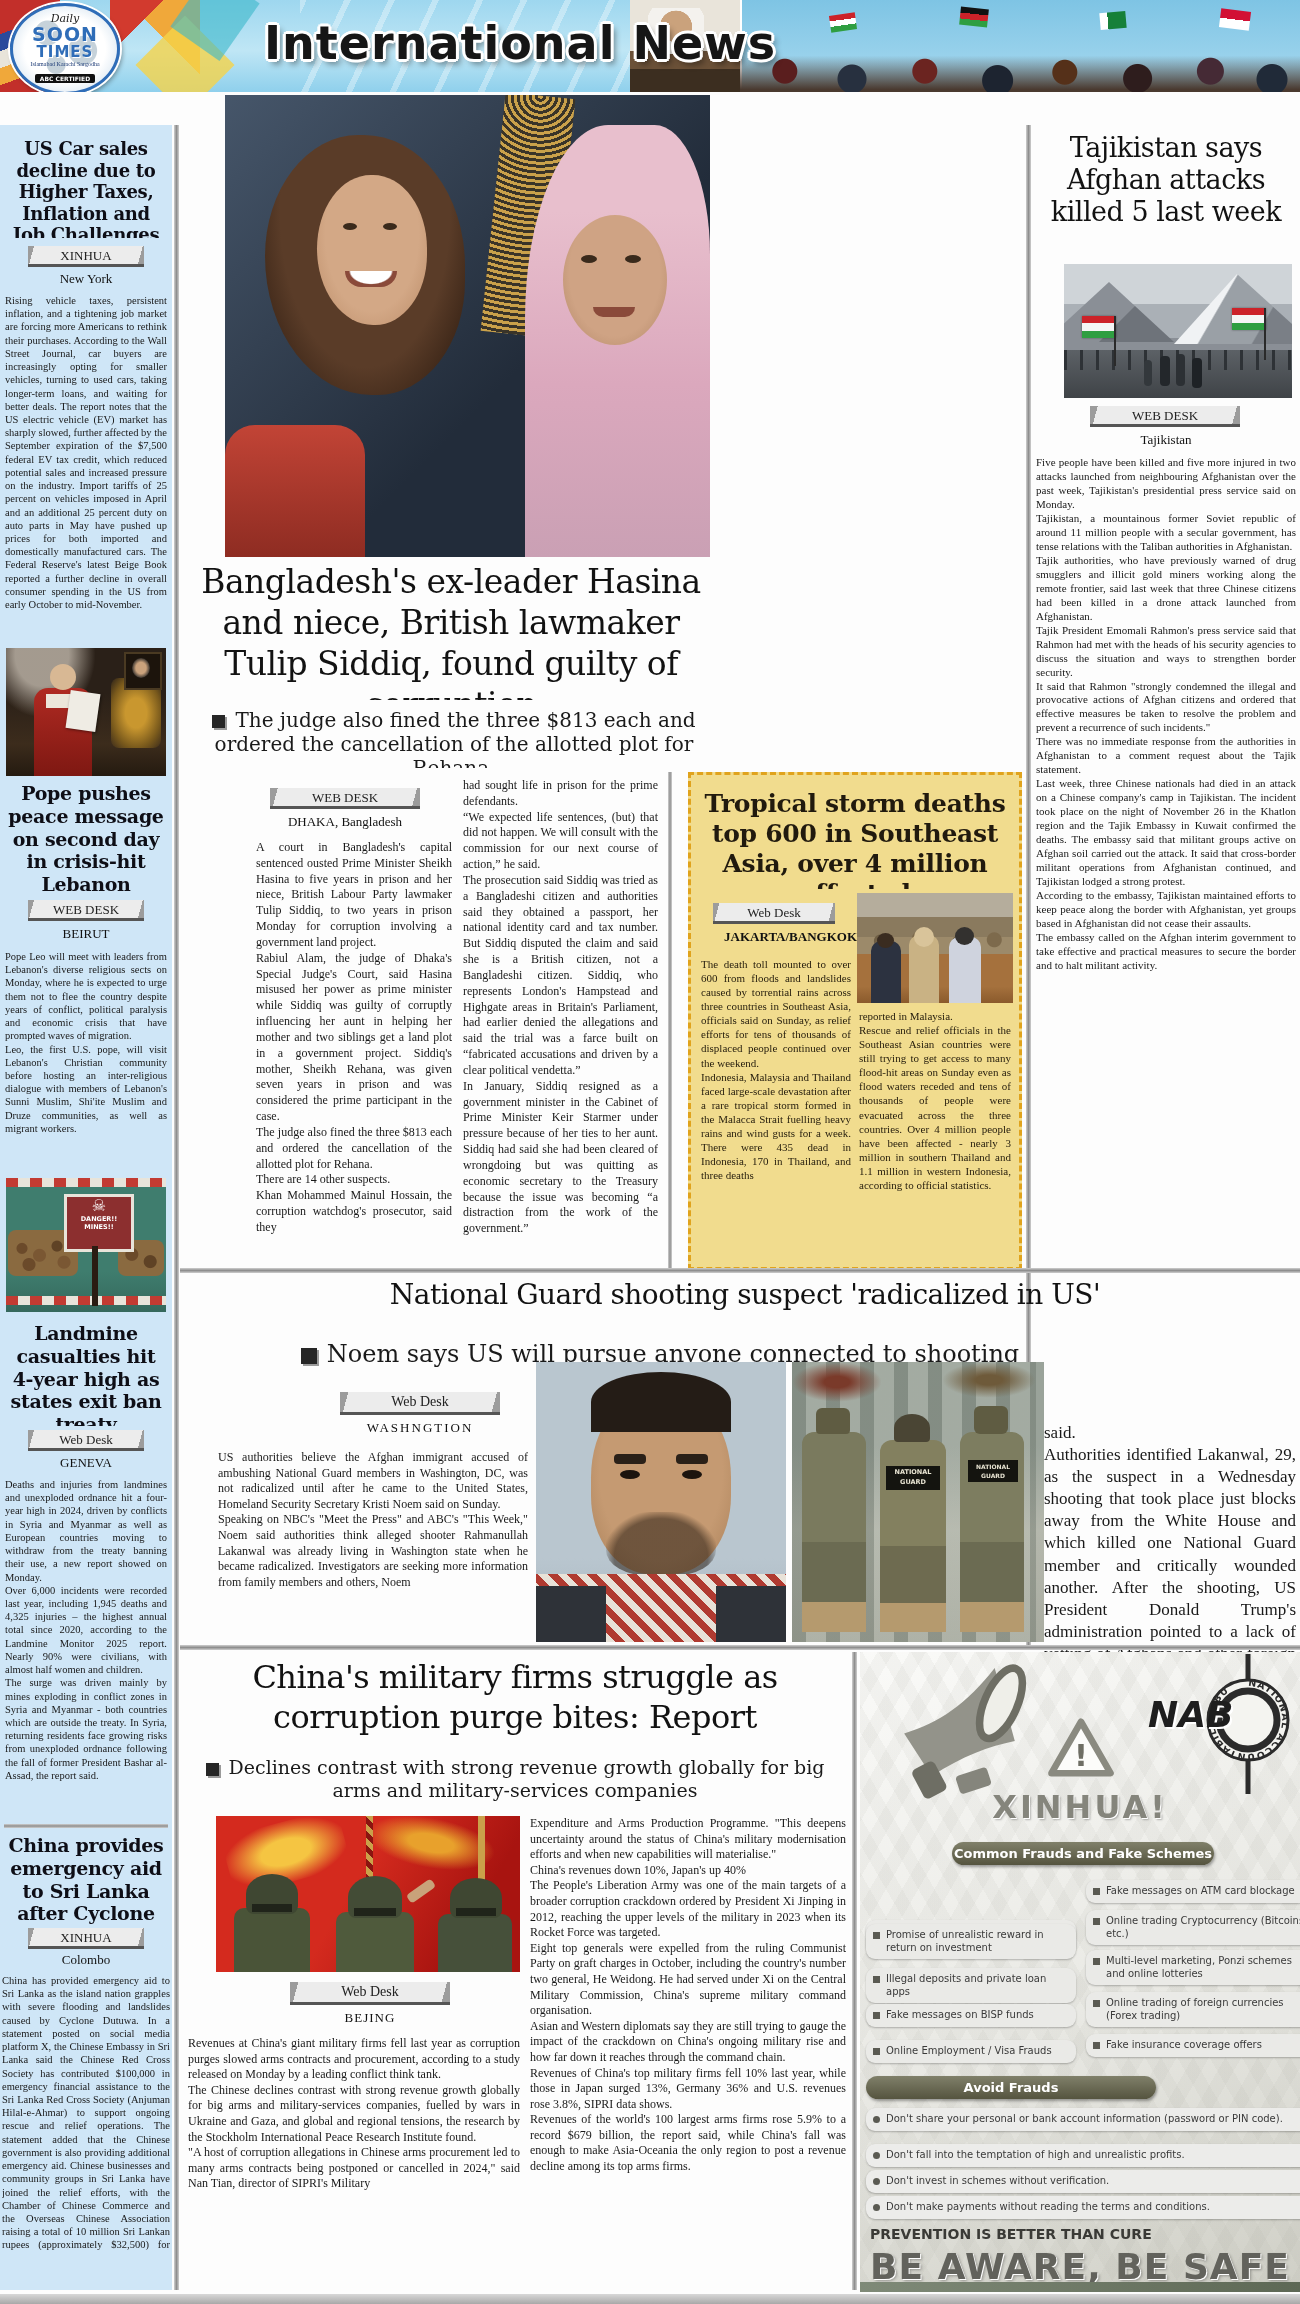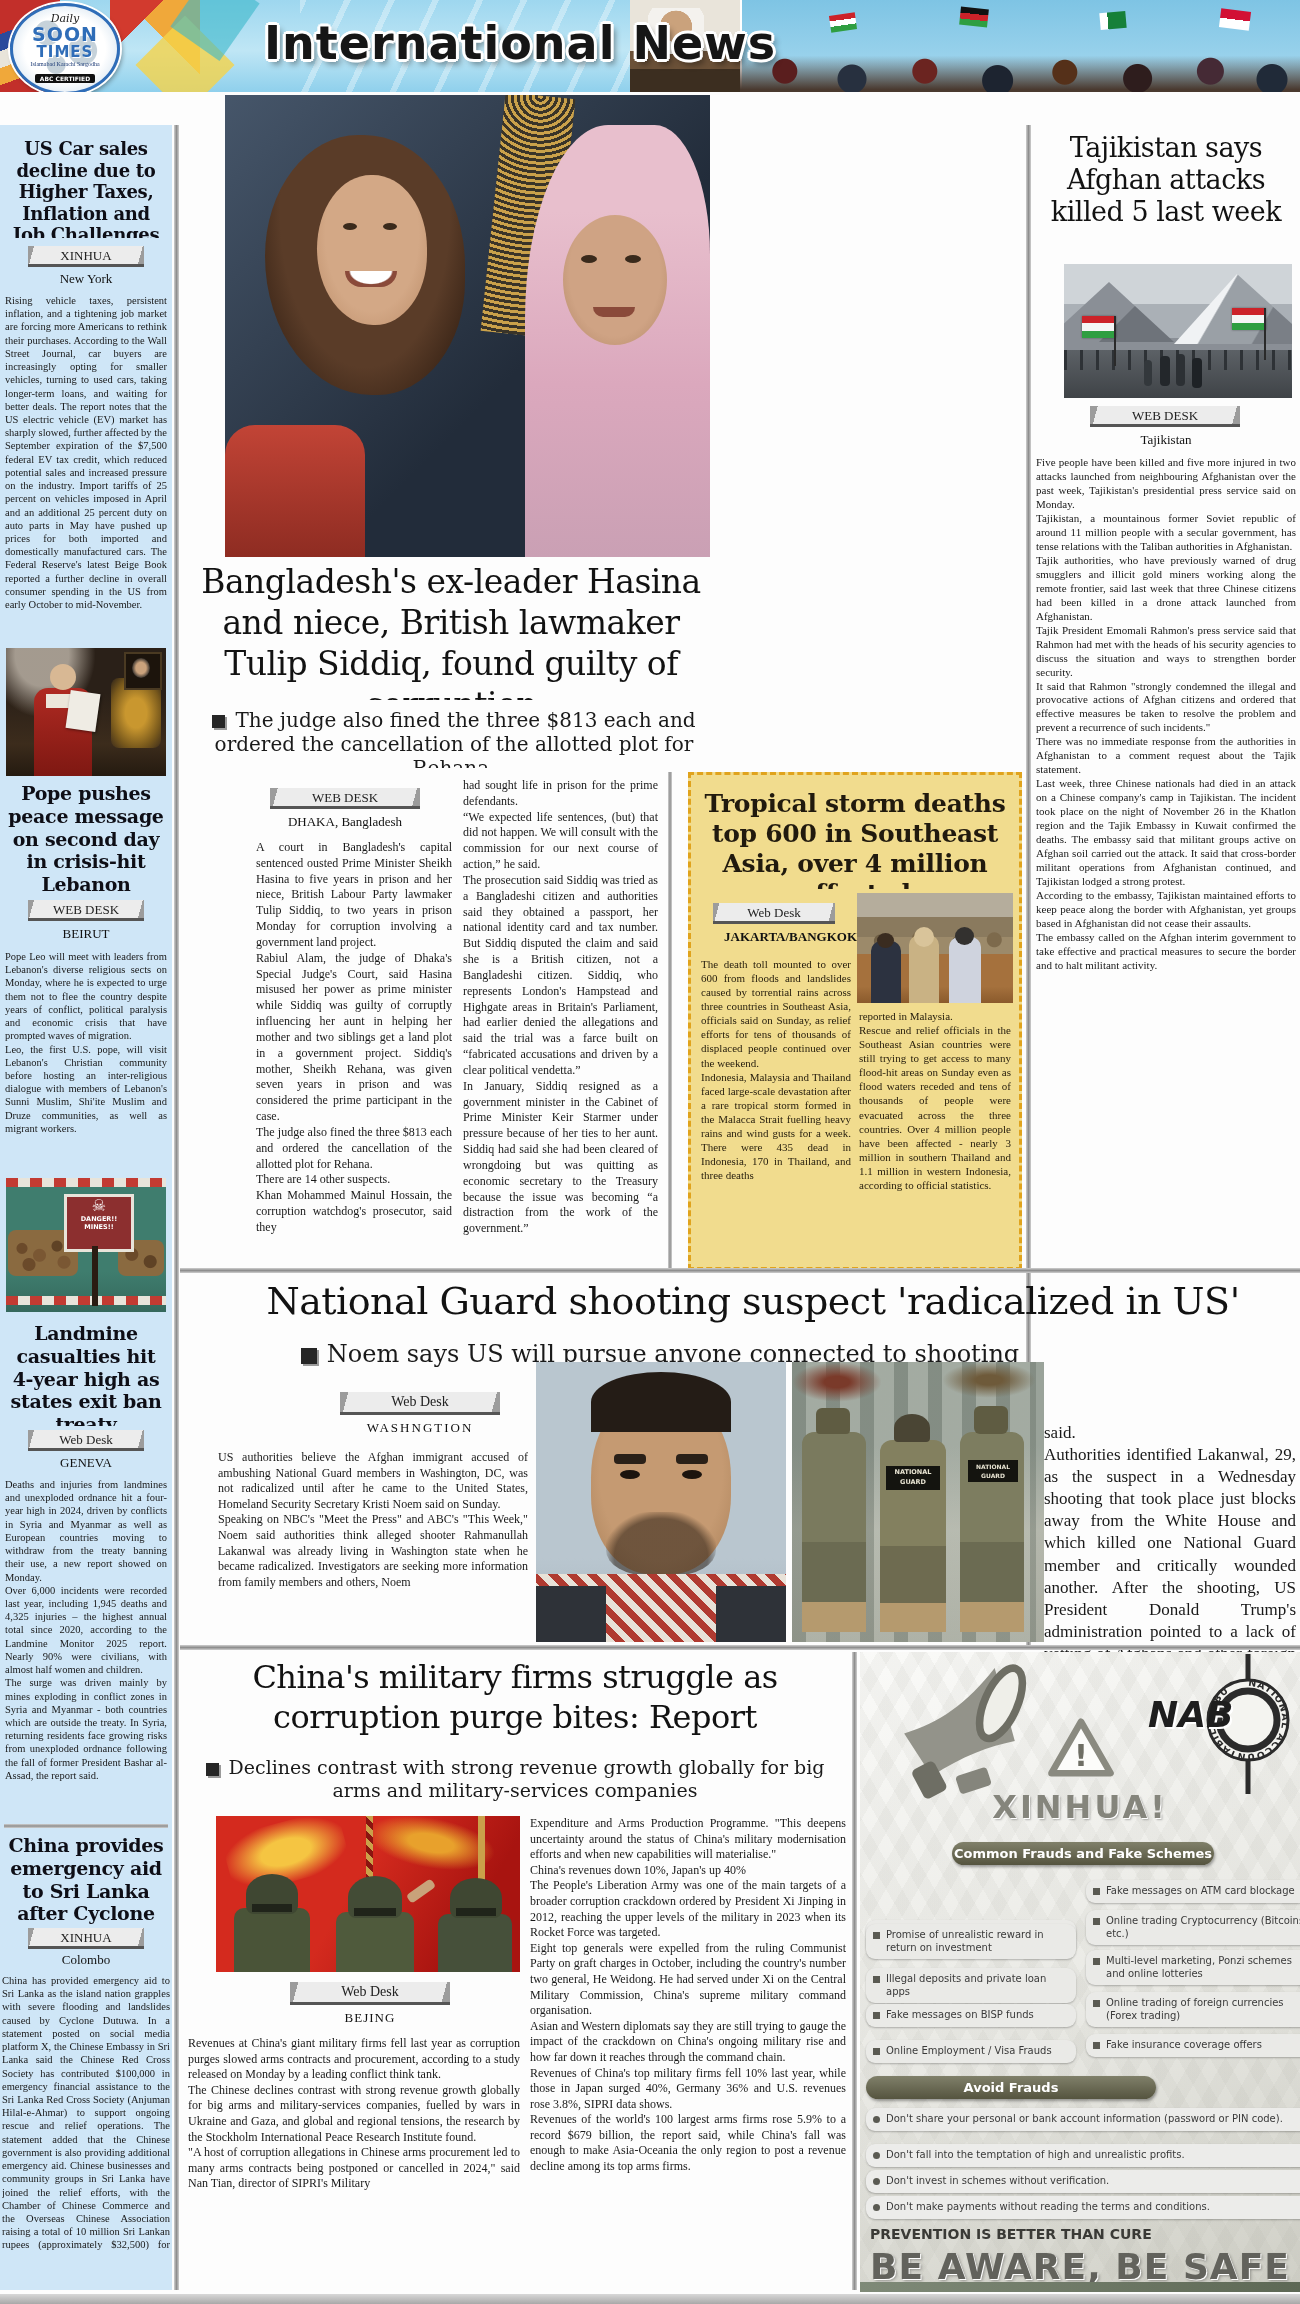--- a/index.html
+++ b/index.html
@@ -220,21 +220,21 @@
     <p>Tajik President Emomali Rahmon's press service said that Rahmon had met with the heads of his security agencies to discuss the situation and ways to strengthen border security.</p>
     <p>It said that Rahmon "strongly condemned the illegal and provocative actions of Afghan citizens and ordered that effective measures be taken to resolve the problem and prevent a recurrence of such incidents."</p>
     <p>There was no immediate response from the authorities in Afghanistan to a comment request about the Tajik statement.</p>
     <p>Last week, three Chinese nationals had died in an attack on a Chinese company's camp in Tajikistan. The incident took place on the night of November 26 in the Khatlon region and the Tajik Embassy in Kuwait confirmed the deaths. The embassy said that militant groups active on Afghan soil carried out the attack. It said that cross-border militant operations from Afghanistan continued, and Tajikistan lodged a strong protest.</p>
     <p>According to the embassy, Tajikistan maintained efforts to keep peace along the border with Afghanistan, yet groups based in Afghanistan did not cease their assaults.</p>
     <p>The embassy called on the Afghan interim government to take effective and practical measures to secure the border and to halt militant activity.</p>
   </div>
 
   <div class="hdiv" style="left:180px;top:1268px;width:1120px;"></div>
 
-  <div class="abs headline" style="left:208px;top:1278px;width:1090px;height:52px;font-size:38px;overflow:hidden;">National Guard shooting suspect 'radicalized in US'</div>
+  <div class="abs headline" style="left:200px;top:1278px;width:1090px;height:52px;font-size:28px;overflow:hidden;">National Guard shooting suspect 'radicalized in US'</div>
   <div class="abs subhead" style="left:230px;top:1340px;width:860px;height:36px;font-size:24px;overflow:hidden;">
     <span class="sq" style="width:16px;height:16px;"></span><span>Noem says US will pursue anyone connected to shooting</span>
   </div>
   <div class="abs tag" style="left:340px;top:1392px;width:160px;font-size:14px;height:18px;">Web Desk</div>
   <div class="abs dateline" style="left:290px;top:1420px;width:260px;letter-spacing:2px;">WASHNGTION</div>
   <div class="abs body" style="left:218px;top:1450px;width:310px;height:192px;font-size:12px;line-height:1.3;overflow:hidden;">
     <p>US authorities believe the Afghan immigrant accused of ambushing National Guard members in Washington, DC, was not radicalized until after he came to the United States, Homeland Security Secretary Kristi Noem said on Sunday.</p>
     <p>Speaking on NBC's "Meet the Press" and ABC's "This Week," Noem said authorities think alleged shooter Rahmanullah Lakanwal was already living in Washington state when he became radicalized. Investigators are seeking more information from family members and others, Noem</p>
   </div>
 
@@ -300,21 +300,21 @@
     <p>Revenues at China's giant military firms fell last year as corruption purges slowed arms contracts and procurement, according to a study released on Monday by a leading conflict think tank.</p>
     <p>The Chinese declines contrast with strong revenue growth globally for big arms and military-services companies, fuelled by wars in Ukraine and Gaza, and global and regional tensions, the research by the Stockholm International Peace Research Institute found.</p>
     <p>"A host of corruption allegations in Chinese arms procurement led to many arms contracts being postponed or cancelled in 2024," said Nan Tian, director of SIPRI's Military</p>
   </div>
   <div class="abs body" style="left:530px;top:1816px;width:316px;height:482px;font-size:12px;line-height:1.3;overflow:hidden;">
     <p>Expenditure and Arms Production Programme. "This deepens uncertainty around the status of China's military modernisation efforts and when new capabilities will materialise."</p>
     <p>China's revenues down 10%, Japan's up 40%</p>
     <p>The People's Liberation Army was one of the main targets of a broader corruption crackdown ordered by President Xi Jinping in 2012, reaching the upper levels of the military in 2023 when its Rocket Force was targeted.</p>
     <p>Eight top generals were expelled from the ruling Communist Party on graft charges in October, including the country's number two general, He Weidong. He had served under Xi on the Central Military Commission, China's supreme military command organisation.</p>
     <p>Asian and Western diplomats say they are still trying to gauge the impact of the crackdown on China's ongoing military rise and how far down it reaches through the command chain.</p>
-    <p>Revenues of China's top military firms fell 10% last year, while those in Japan surged 40%, Germany 36% and U.S. revenues rose 3.8%, SIPRI data shows.</p>
+    <p>Revenues of China's top military firms fell 10% last year, while those in Japan surged 13%, Germany 36% and U.S. revenues rose 3.8%, SIPRI data shows.</p>
     <p>Revenues of the world's 100 largest arms firms rose 5.9% to a record $679 billion, the report said, while China's fall was enough to make Asia-Oceania the only region to post a revenue decline among its top arms firms.</p>
   </div>
 
   <div class="abs" style="left:860px;top:1652px;width:440px;height:640px;background:linear-gradient(160deg,#fafaf8,#e9e9e4 55%,#cfcfc6);overflow:hidden;">
     <div class="s" style="left:0;top:0;width:440px;height:640px;background:repeating-linear-gradient(60deg,rgba(160,160,150,.08) 0 14px,transparent 14px 28px),repeating-linear-gradient(-60deg,rgba(160,160,150,.08) 0 14px,transparent 14px 28px);"></div>
 
     <svg class="s" style="left:14px;top:6px;" width="176" height="156" viewBox="0 0 140 120">
       <path d="M96 6 C74 34 52 50 24 58 L46 92 C70 76 92 68 112 64 Z" fill="#93938a"></path>
       <ellipse cx="101" cy="34" rx="13" ry="30" fill="#efefe9" stroke="#6e6e64" stroke-width="6" transform="rotate(24 101 34)"></ellipse>
       <rect x="34" y="82" width="20" height="26" rx="4" transform="rotate(-28 44 95)" fill="#6e6e64"></rect>

